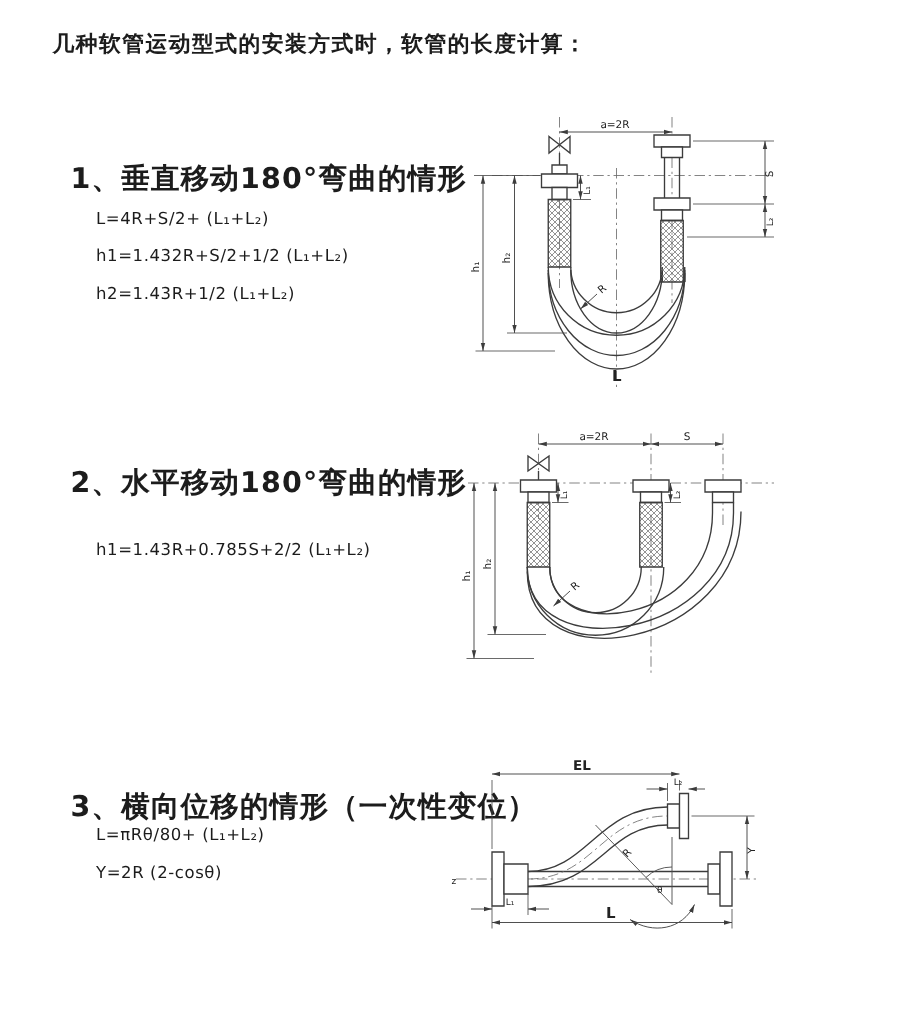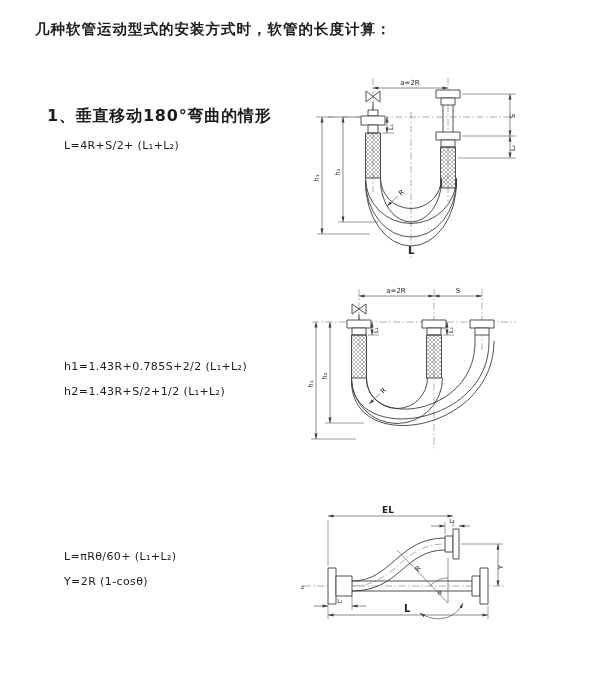--- a/index.html
+++ b/index.html
@@ -1,20 +1,20 @@
 <!DOCTYPE html>
 <html><head>
 <meta charset="utf-8">
 <style>
   html,body{margin:0;padding:0;background:#ffffff;}
   .page{position:relative;width:516px;height:675px;background:#fff;overflow:hidden;
         font-family:"DejaVu Sans",sans-serif;color:#1c1c1c;}
   .abs{position:absolute;}
   .doc-title{font-size:14.5px;font-weight:bold;letter-spacing:1px;}
-  .heading{font-size:16px;font-weight:bold;letter-spacing:0.8px;}
+  .heading{font-size:19px;font-weight:bold;letter-spacing:0.8px;}
   .formula{font-size:11px;letter-spacing:0.4px;}
   svg{overflow:visible;}
   svg line,svg path,svg rect{vector-effect:non-scaling-stroke;}
   .s{stroke:#3c3c3c;stroke-width:0.9;fill:none;}
   .fl{stroke:#3c3c3c;stroke-width:0.9;fill:#ffffff;}
   .br{stroke:#3c3c3c;stroke-width:0.9;}
   .dim{stroke:#4a4a4a;stroke-width:0.65;fill:none;}
   .ext{stroke:#4a4a4a;stroke-width:0.55;fill:none;}
   .thin{stroke:#4a4a4a;stroke-width:0.6;fill:none;}
   .cl{stroke:#6a6a6a;stroke-width:0.55;fill:none;stroke-dasharray:7 2.5 1.5 2.5;}
@@ -26,20 +26,22 @@
 </style>
 </head>
 <body>
 
 <div class="page">
 
   <div class="abs doc-title" style="left:35px;top:20px">几种软管运动型式的安装方式时，软管的长度计算：</div>
 
   <div class="abs heading" style="left:47px;top:106px">1、垂直移动180°弯曲的情形</div>
   <div class="abs formula" style="left:64px;top:139px">L=4R+S/2+ (L₁+L₂)</div>
+  <div class="abs formula" style="left:64px;top:164px">h1=1.432R+S/2+1/2 (L₁+L₂)</div>
+  <div class="abs formula" style="left:64px;top:189px">h2=1.43R+1/2 (L₁+L₂)</div>
 
   <svg class="abs" style="left:312px;top:70px" width="240" height="192" viewBox="0 0 240 192">
     <defs>
       <pattern id="hz1" width="4" height="4" patternUnits="userSpaceOnUse">
         <path d="M0,4 L4,0 M0,0 L4,4" stroke="#707070" stroke-width="0.5"></path>
       </pattern>
       <marker id="ar1" markerWidth="9" markerHeight="6" refX="8.5" refY="3" orient="auto-start-reverse">
         <path d="M0,0.7 L8.5,3 L0,5.3 z" fill="#3c3c3c"></path>
       </marker>
     </defs>
@@ -93,22 +95,22 @@
     <text class="dlbl" x="203" y="46" text-anchor="middle" transform="rotate(-90 203 46)">S</text>
     <line class="dim" x1="198" y1="66" x2="198" y2="88" marker-start="url(#ar1)" marker-end="url(#ar1)"></line>
     <text class="dlbl2" x="203" y="78" text-anchor="middle" transform="rotate(-90 203 78)">L₂</text>
 
     <line class="dim" x1="86" y1="126" x2="75" y2="136" marker-end="url(#ar1)"></line>
     <text class="dlbl" x="89" y="126" transform="rotate(-40 89 126)">R</text>
 
     <text class="blbl" x="96" y="184">L</text>
   </svg>
 
+  <div class="abs heading" style="left:47px;top:309px">2、水平移动180°弯曲的情形</div>
   <div class="abs formula" style="left:64px;top:360px">h1=1.43R+0.785S+2/2 (L₁+L₂)</div>
-  <div class="abs formula" style="left:64px;top:385px">h2=1.43R+S/2+1/2 (L₁+L₂)</div>
 
   <svg class="abs" style="left:306px;top:284px" width="248" height="172" viewBox="0 0 248 172">
     <defs>
       <pattern id="hz2" width="4" height="4" patternUnits="userSpaceOnUse">
         <path d="M0,4 L4,0 M0,0 L4,4" stroke="#707070" stroke-width="0.5"></path>
       </pattern>
       <marker id="ar2" markerWidth="9" markerHeight="6" refX="8.5" refY="3" orient="auto-start-reverse">
         <path d="M0,0.7 L8.5,3 L0,5.3 z" fill="#3c3c3c"></path>
       </marker>
     </defs>
@@ -154,22 +156,23 @@
     <line class="ext" x1="62" y1="51" x2="73" y2="51"></line>
     <text class="dlbl2" x="72" y="46" text-anchor="middle" transform="rotate(-90 72 46)">L₁</text>
     <line class="dim" x1="141" y1="38" x2="141" y2="51" marker-start="url(#ar2)" marker-end="url(#ar2)"></line>
     <line class="ext" x1="137" y1="51" x2="148" y2="51"></line>
     <text class="dlbl2" x="147" y="46" text-anchor="middle" transform="rotate(-90 147 46)">L₂</text>
 
     <line class="dim" x1="74" y1="110" x2="63" y2="120" marker-end="url(#ar2)"></line>
     <text class="dlbl" x="77" y="110" transform="rotate(-40 77 110)">R</text>
   </svg>
 
-  <div class="abs formula" style="left:64px;top:550px">L=πRθ/60+ (L₁+L₂)</div>
-  <div class="abs formula" style="left:64px;top:575px">Y=2R (1-cosθ)</div>
+  <div class="abs heading" style="left:47px;top:525px">3、横向位移的情形（一次性变位）</div>
+  <div class="abs formula" style="left:64px;top:550px">L=πRθ/80+ (L₁+L₂)</div>
+  <div class="abs formula" style="left:64px;top:575px">Y=2R (2-cosθ)</div>
 
   <svg class="abs" style="left:300px;top:500px" width="272" height="152" viewBox="0 0 272 152">
     <defs>
       <marker id="ar3" markerWidth="9" markerHeight="6" refX="8.5" refY="3" orient="auto-start-reverse">
         <path d="M0,0.7 L8.5,3 L0,5.3 z" fill="#3c3c3c"></path>
       </marker>
     </defs>
 
     <line class="cl" x1="4" y1="86" x2="206" y2="86"></line>
     <text class="dlbl2" x="1" y="89">z</text>

